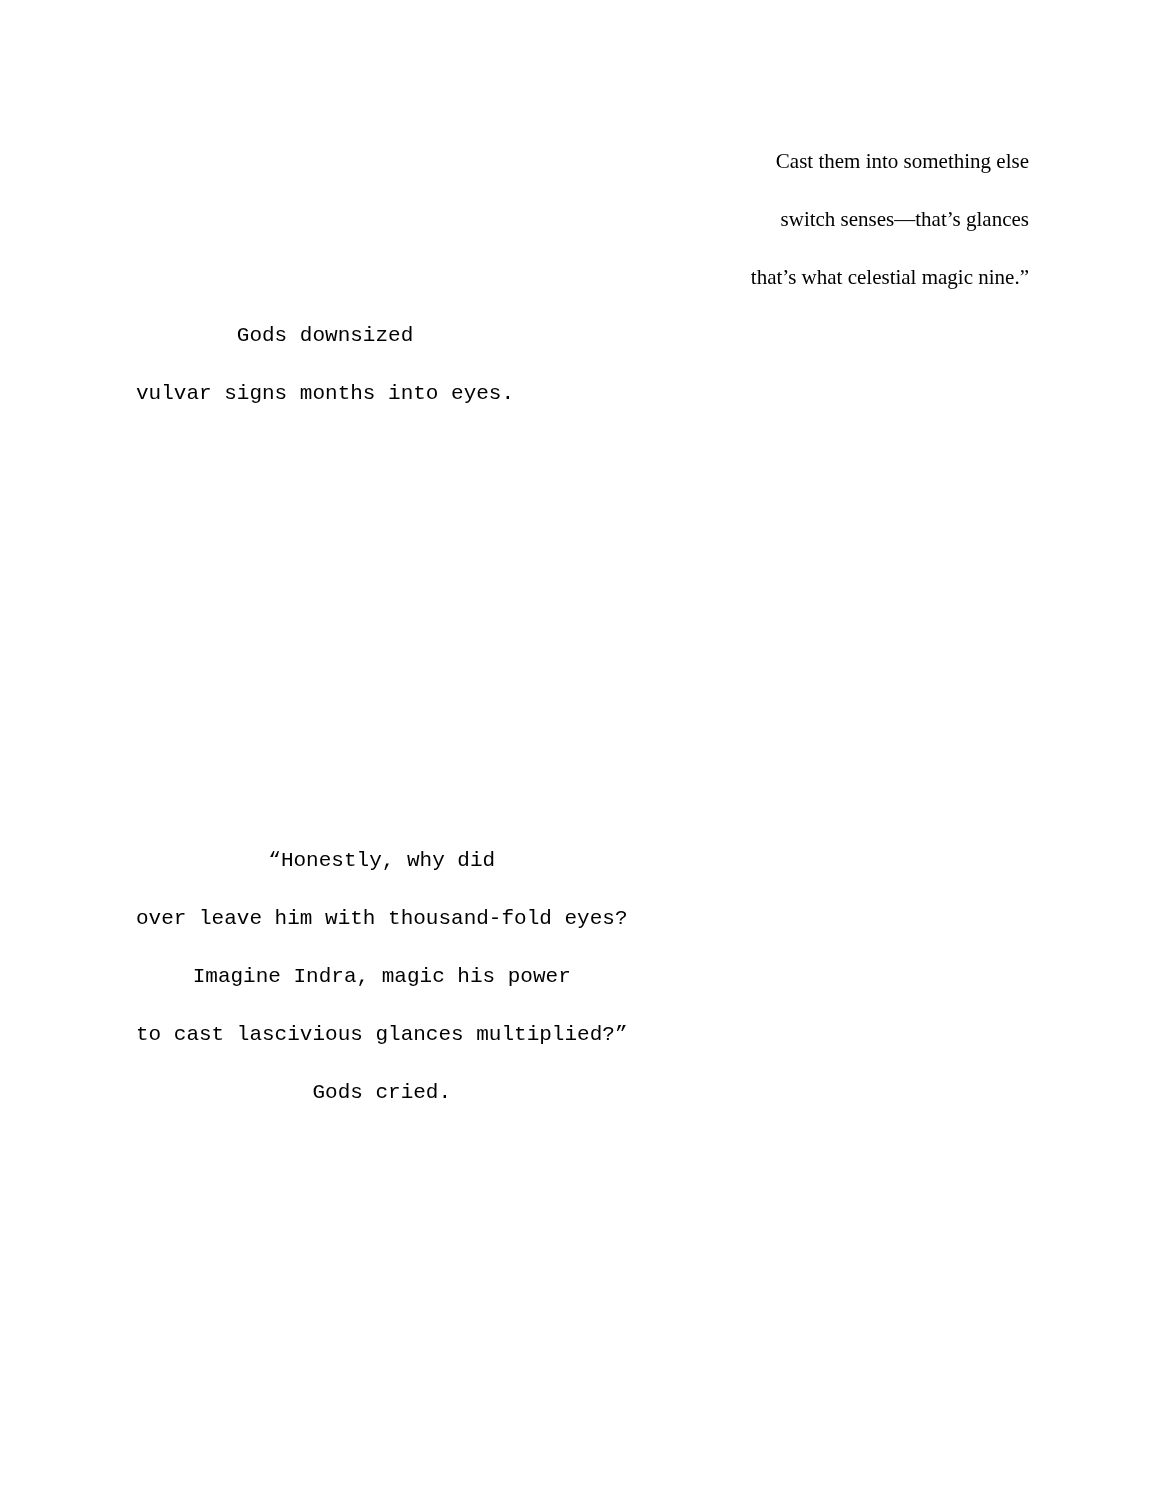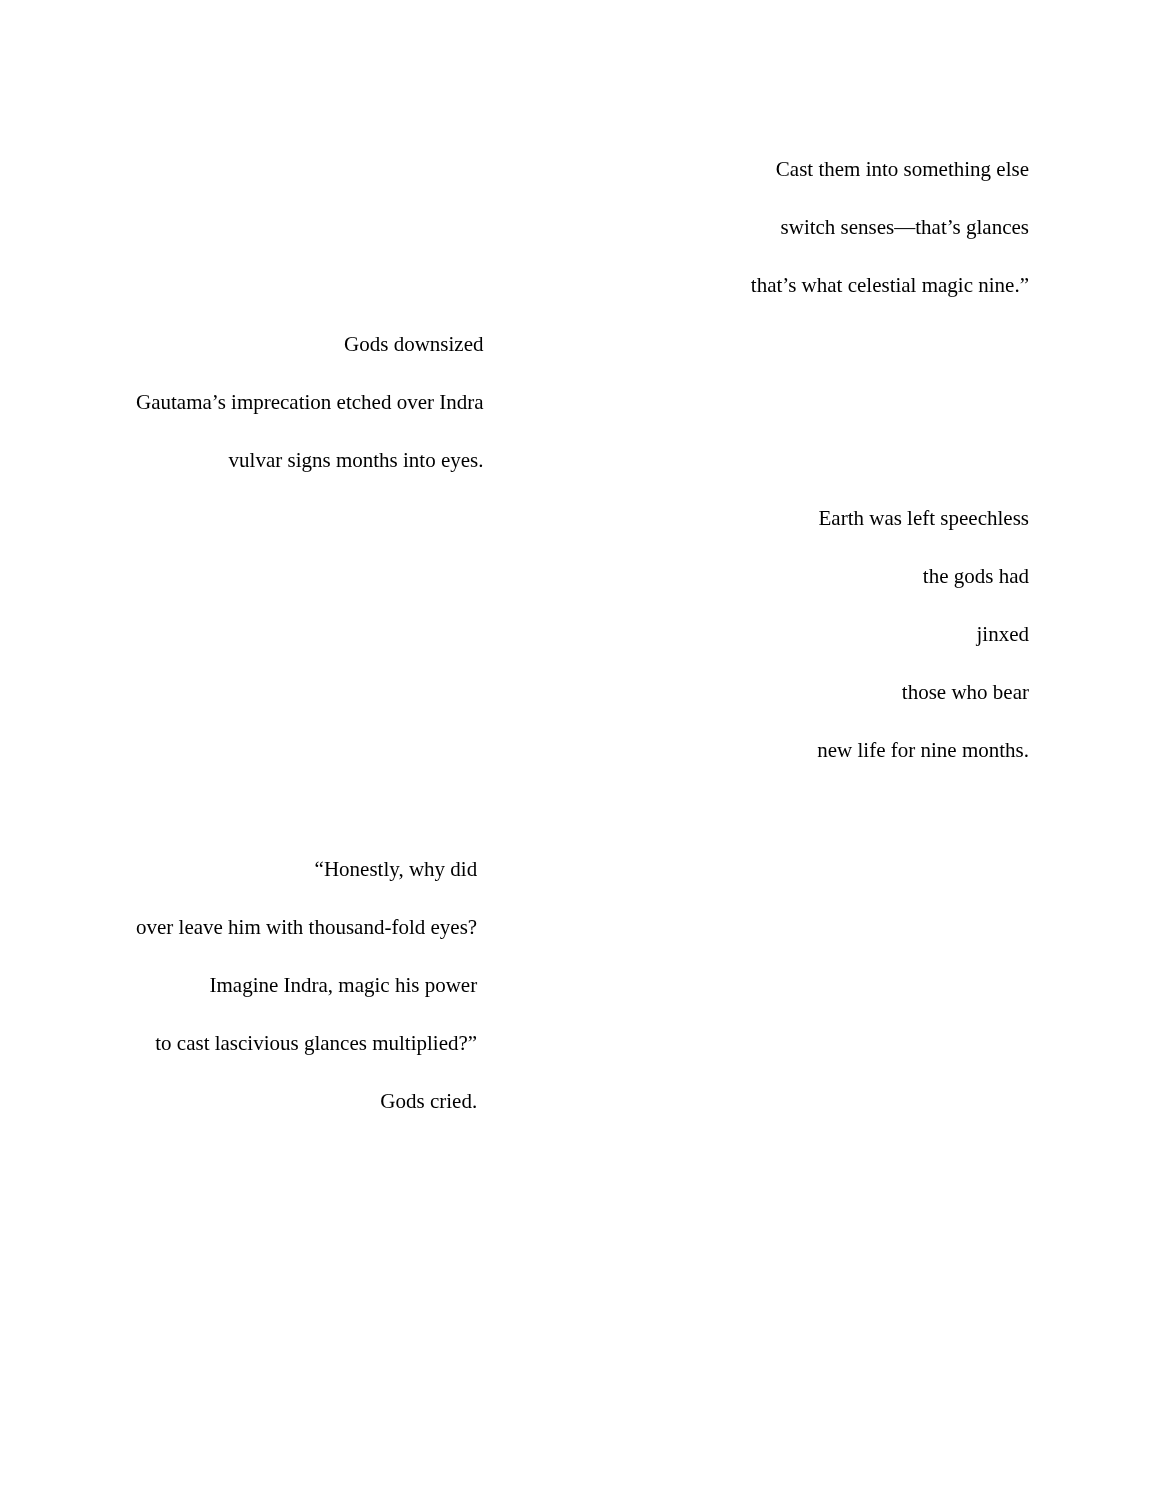--- a/index.html
+++ b/index.html
@@ -8,35 +8,36 @@
     background: #ffffff;
   }
   body {
     font-family: "Liberation Serif", serif;
     color: #000000;
   }
   .page {
     position: relative;
     width: 1159px;
     height: 1196px;
-    margin: 12px auto;
+    margin: 4px auto;
     background: #ffffff;
     overflow: hidden;
   }
   .stanza {
     position: absolute;
     font-size: 21px;
     line-height: 58px;
   }
   .stanza .line {
     white-space: pre;
   }
   .left-block {
     left: 136px;
-    text-align: right;
+    text-align: center;
+    font-family: Liberation Mono, monospace;
   }
   .right-block {
     right: 130px;
     text-align: right;
   }
   
   #stanza-cast    { top: 128px; }
   #stanza-gods    { top: 303px; }
   #stanza-earth   { top: 477px; }
   #stanza-honestly{ top: 828px; }
@@ -47,31 +48,23 @@
 <div class="page">
 
   <div class="stanza right-block" id="stanza-cast">
     <div class="line">Cast them into something else</div>
     <div class="line">switch senses—that’s glances</div>
     <div class="line">that’s what celestial magic nine.”</div>
   </div>
 
   <div class="stanza left-block" id="stanza-gods">
     <div class="line">Gods downsized</div>
-    <div class="line">Gautama’s imprecation etched over Indra</div>
     <div class="line">vulvar signs months into eyes.</div>
   </div>
 
-  <div class="stanza right-block" id="stanza-earth">
-    <div class="line">Earth was left speechless</div>
-    <div class="line">the gods had</div>
-    <div class="line">jinxed</div>
-    <div class="line">those who bear</div>
-    <div class="line">new life for nine months.</div>
-  </div>
 
   <div class="stanza left-block" id="stanza-honestly">
     <div class="line">“Honestly, why did</div>
     <div class="line">over leave him with thousand-fold eyes?</div>
     <div class="line">Imagine Indra, magic his power</div>
     <div class="line">to cast lascivious glances multiplied?”</div>
     <div class="line">Gods cried.</div>
   </div>
 
 </div>

